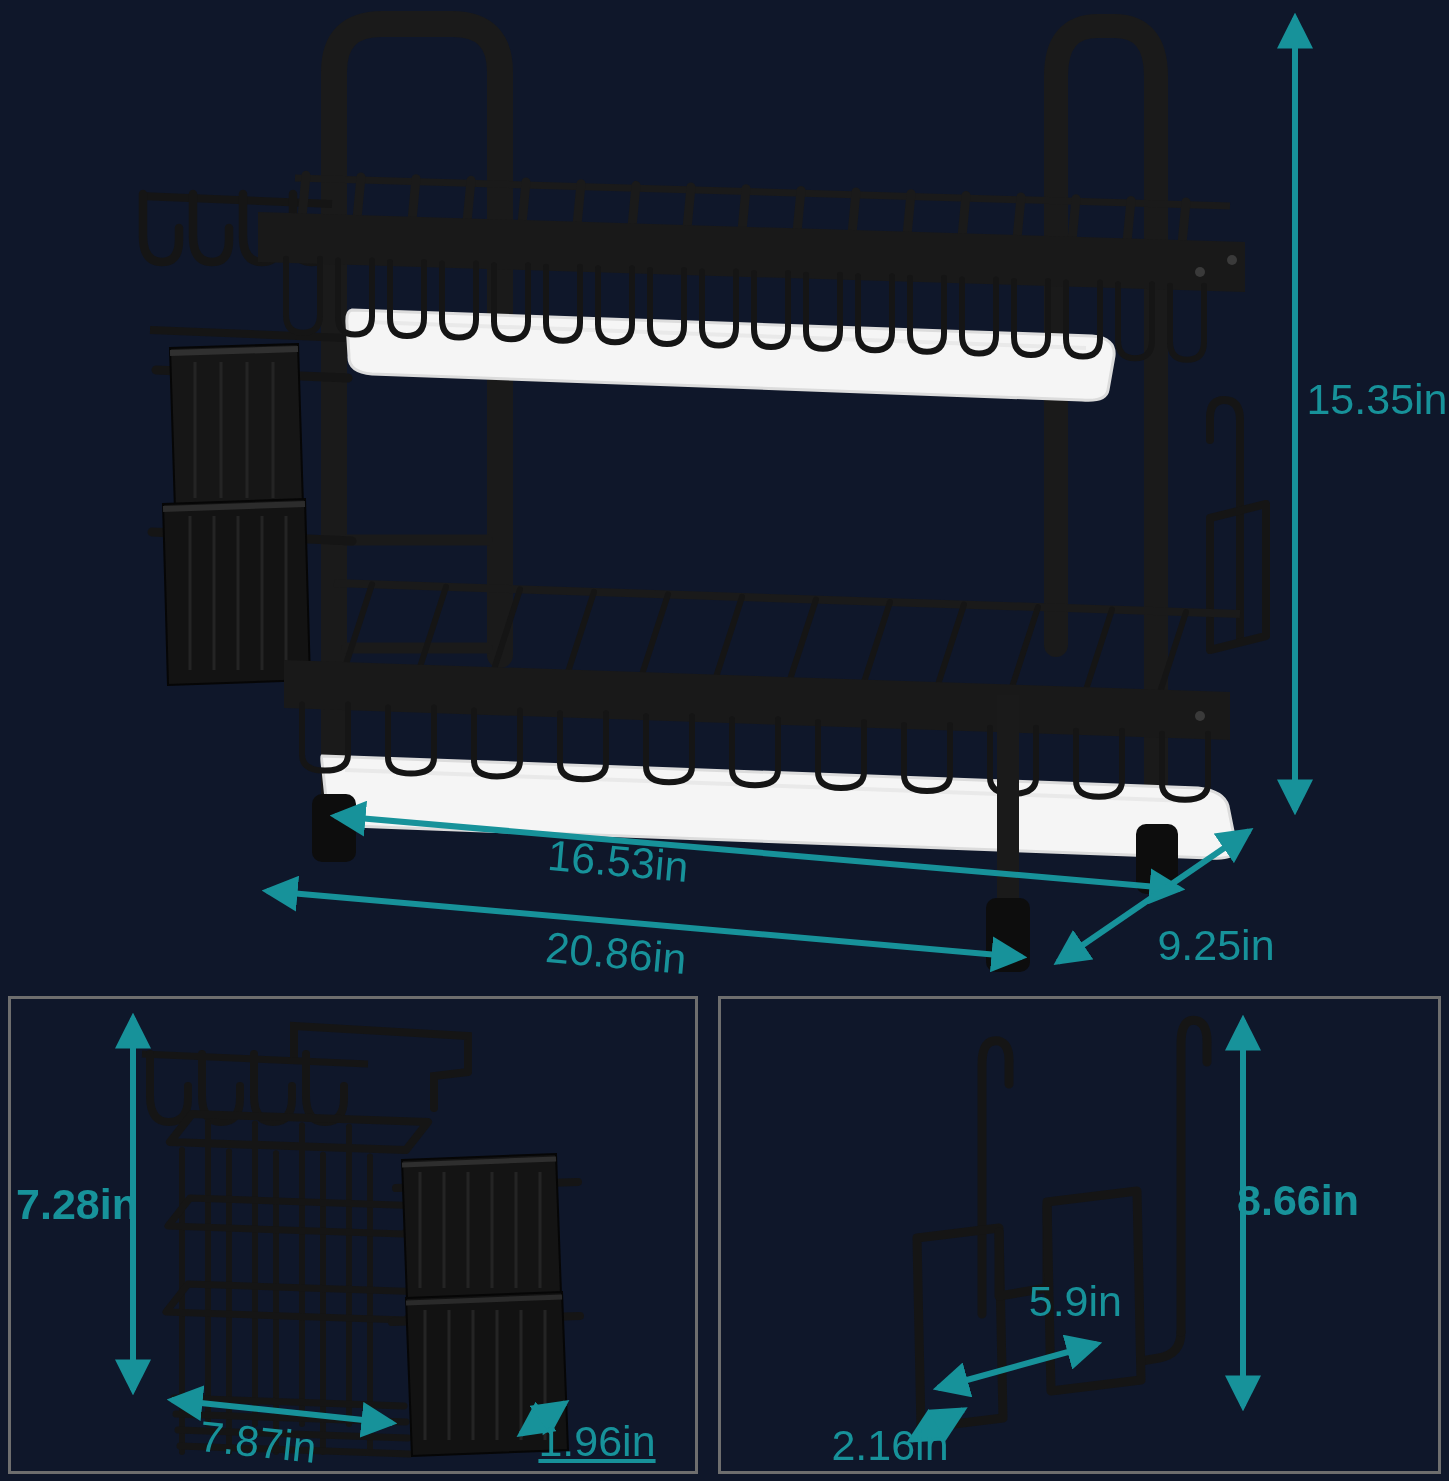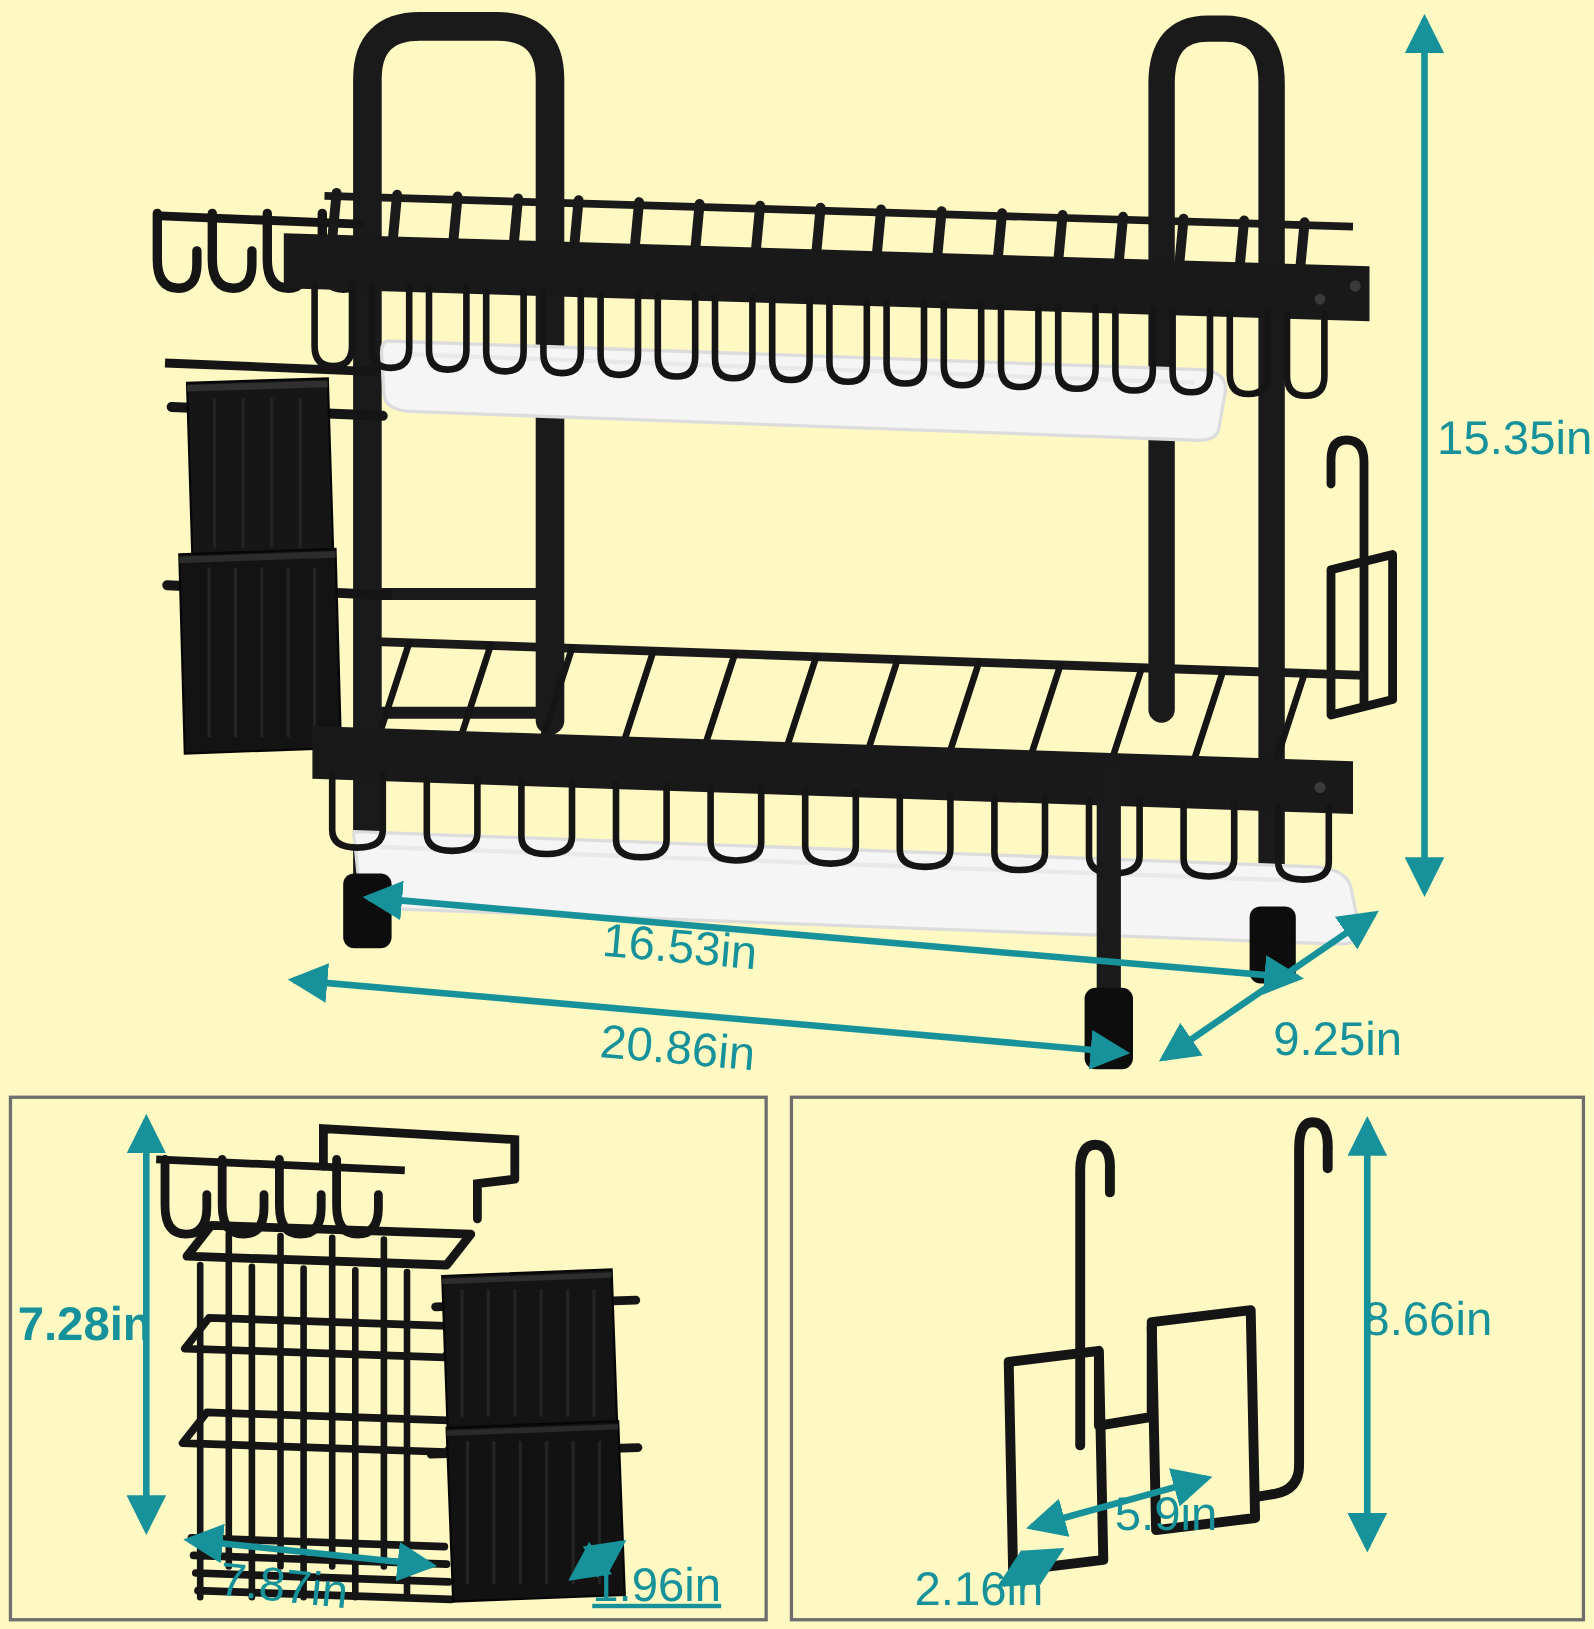--- a/index.html
+++ b/index.html
@@ -1,19 +1,19 @@
 <!DOCTYPE html>
 <html><head>
 <meta charset="utf-8">
 <style>
   html,body{margin:0;padding:0;background:#ffffff;}
   #stage{
     position:relative;
     width:1449px;height:1481px;
-    background:#fef9c3;
+    background:#0f172a;
     overflow:hidden;
     font-family:"Liberation Sans", sans-serif;
   }
   #art{position:absolute;left:0;top:0;}
   .dim{
     position:absolute;
     color:#17929a;
     font-size:43px;
     line-height:1.1;
     text-align:center;
@@ -258,16 +258,16 @@
 
   <div class="dim" style="left:1302px;top:376px;width:150px;">15.35in</div>
   <div class="dim rot5" style="left:533px;top:838px;width:170px;">16.53in</div>
   <div class="dim rot5" style="left:531px;top:930px;width:170px;">20.86in</div>
   <div class="dim" style="left:1143px;top:922px;width:146px;">9.25in</div>
 
   <div class="dim" style="left:4px;top:1181px;width:146px;font-weight:bold;">7.28in</div>
   <div class="dim rot6" style="left:183px;top:1419px;width:150px;">7.87in</div>
   <div class="dim" style="left:522px;top:1418px;width:150px;text-decoration:underline;">1.96in</div>
 
-  <div class="dim" style="left:1225px;top:1177px;width:146px;">8.66in</div>
-  <div class="dim" style="left:998px;top:1354px;width:124px;">5.9in</div>
+  <div class="dim" style="left:1225px;top:1177px;width:146px;font-weight:bold;">8.66in</div>
+  <div class="dim" style="left:998px;top:1278px;width:124px;text-align:right;">5.9in</div>
   <div class="dim" style="left:817px;top:1422px;width:146px;">2.16in</div>
 </div>
 
 </body></html>

